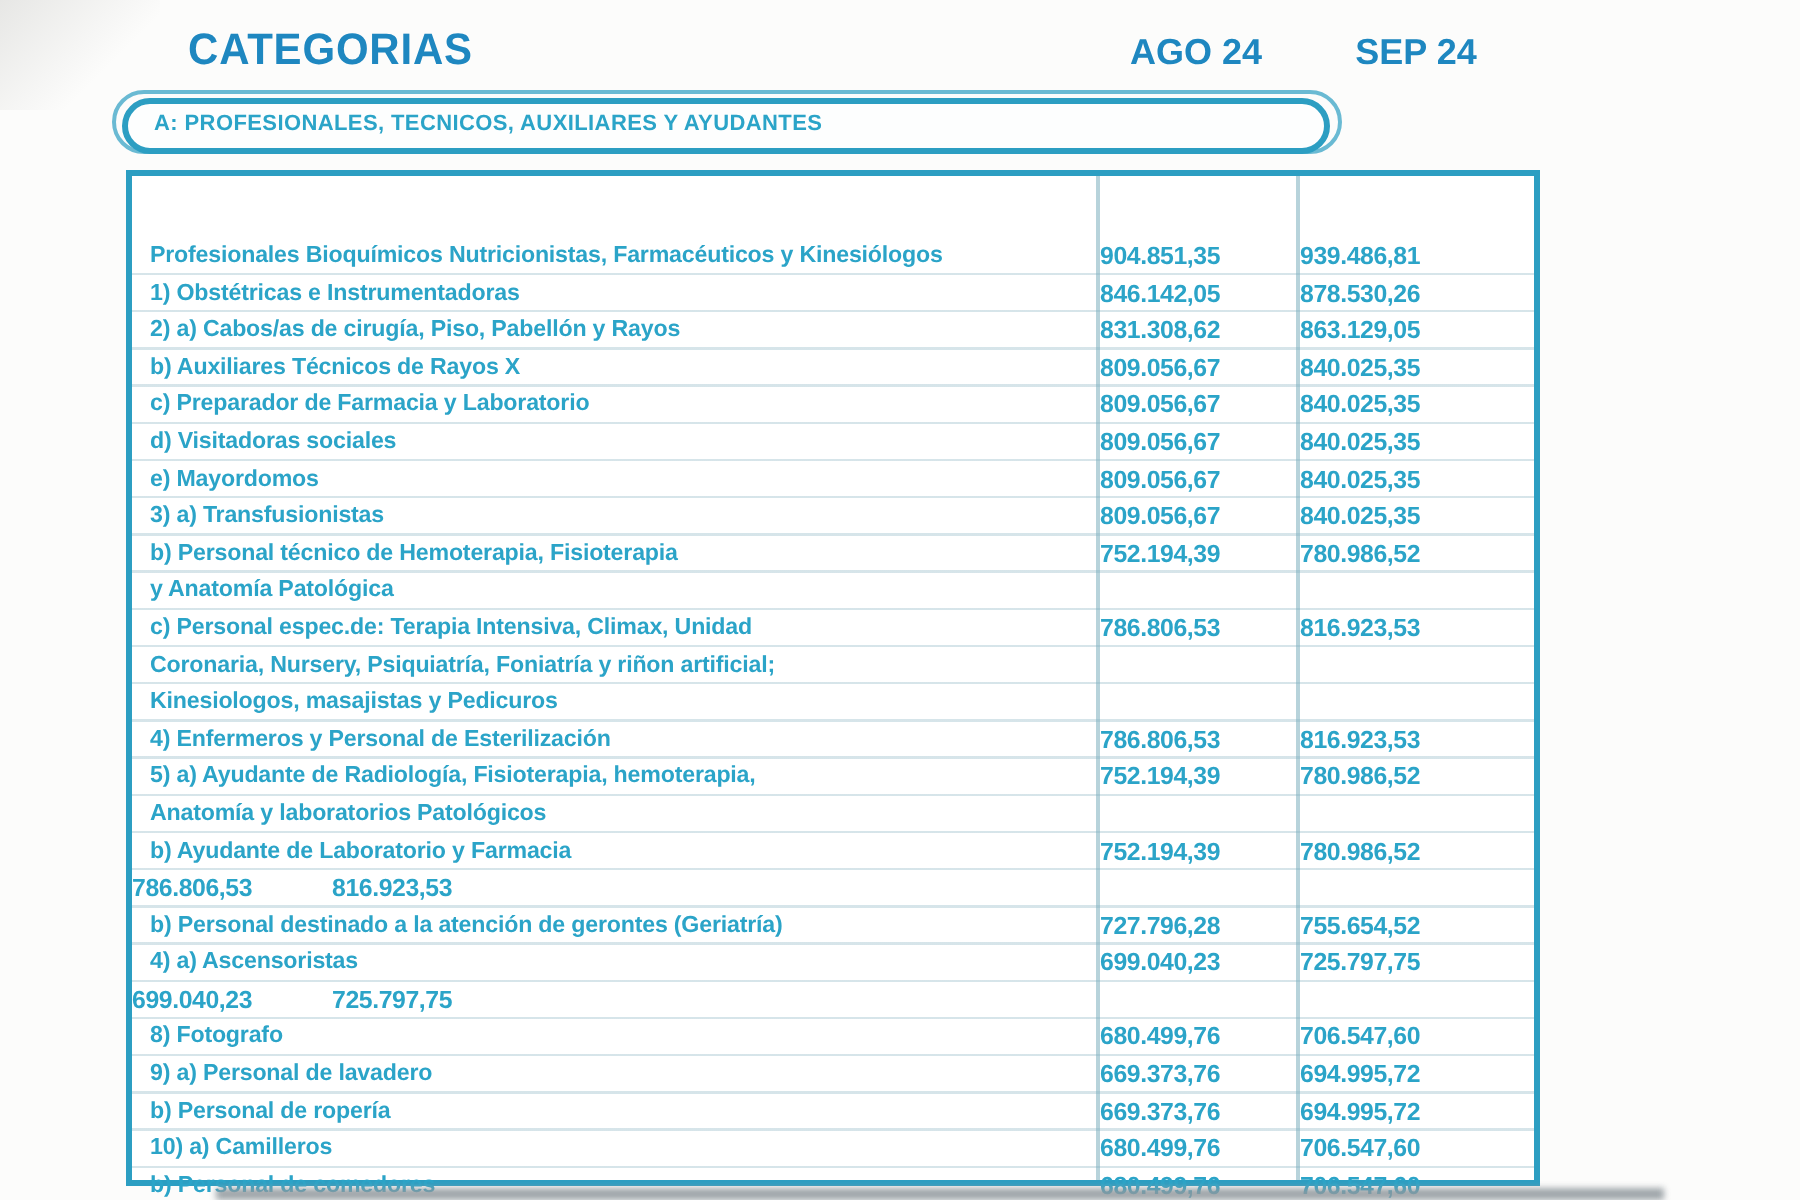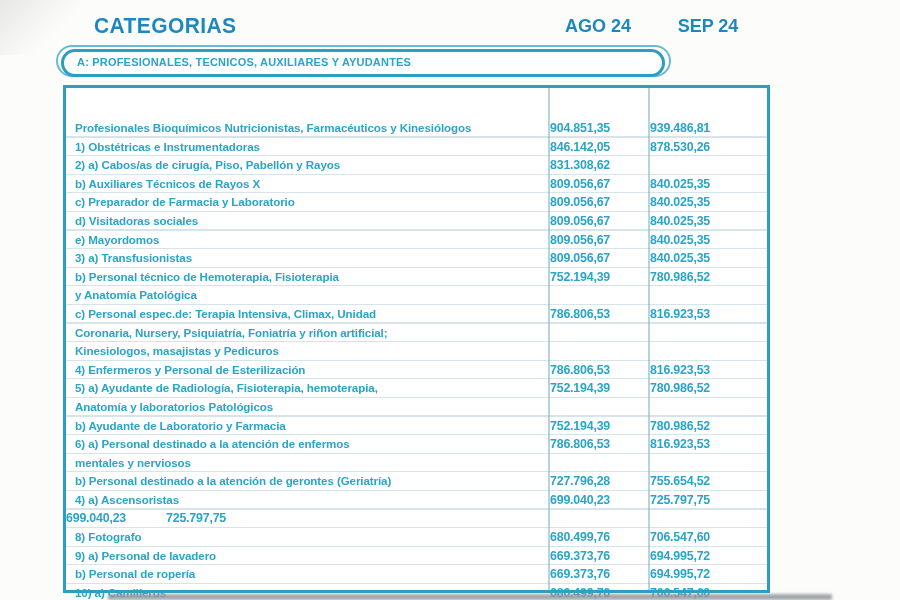--- a/index.html
+++ b/index.html
@@ -97,20 +97,21 @@
 
   <div class="row">
     <div class="cell label">1) Obstétricas e Instrumentadoras</div>
     <div class="cell num ago">846.142,05</div>
     <div class="cell num sep">878.530,26</div>
   </div>
 
   <div class="row">
     <div class="cell label">2) a) Cabos/as de cirugía, Piso, Pabellón y Rayos</div>
     <div class="cell num ago">831.308,62</div>
+    <div class="cell num sep">863.129,05</div>
   </div>
 
   <div class="row">
     <div class="cell label">b) Auxiliares Técnicos de Rayos X</div>
     <div class="cell num ago">809.056,67</div>
     <div class="cell num sep">840.025,35</div>
   </div>
 
   <div class="row">
     <div class="cell label">c) Preparador de Farmacia y Laboratorio</div>
@@ -164,22 +165,20 @@
     <div class="cell num sep">780.986,52</div>
   </div>
 
   <div class="row">
     <div class="cell label">b) Ayudante de Laboratorio y Farmacia</div>
     <div class="cell num ago">752.194,39</div>
     <div class="cell num sep">780.986,52</div>
   </div>
 
   <div class="row">
-    <div class="cell label">6) a) Personal destinado a la atención de enfermos
-mentales y nerviosos</div>
     <div class="cell num ago">786.806,53</div>
     <div class="cell num sep">816.923,53</div>
   </div>
 
   <div class="row">
     <div class="cell label">b) Personal destinado a la atención de gerontes (Geriatría)</div>
     <div class="cell num ago">727.796,28</div>
     <div class="cell num sep">755.654,52</div>
   </div>
 

